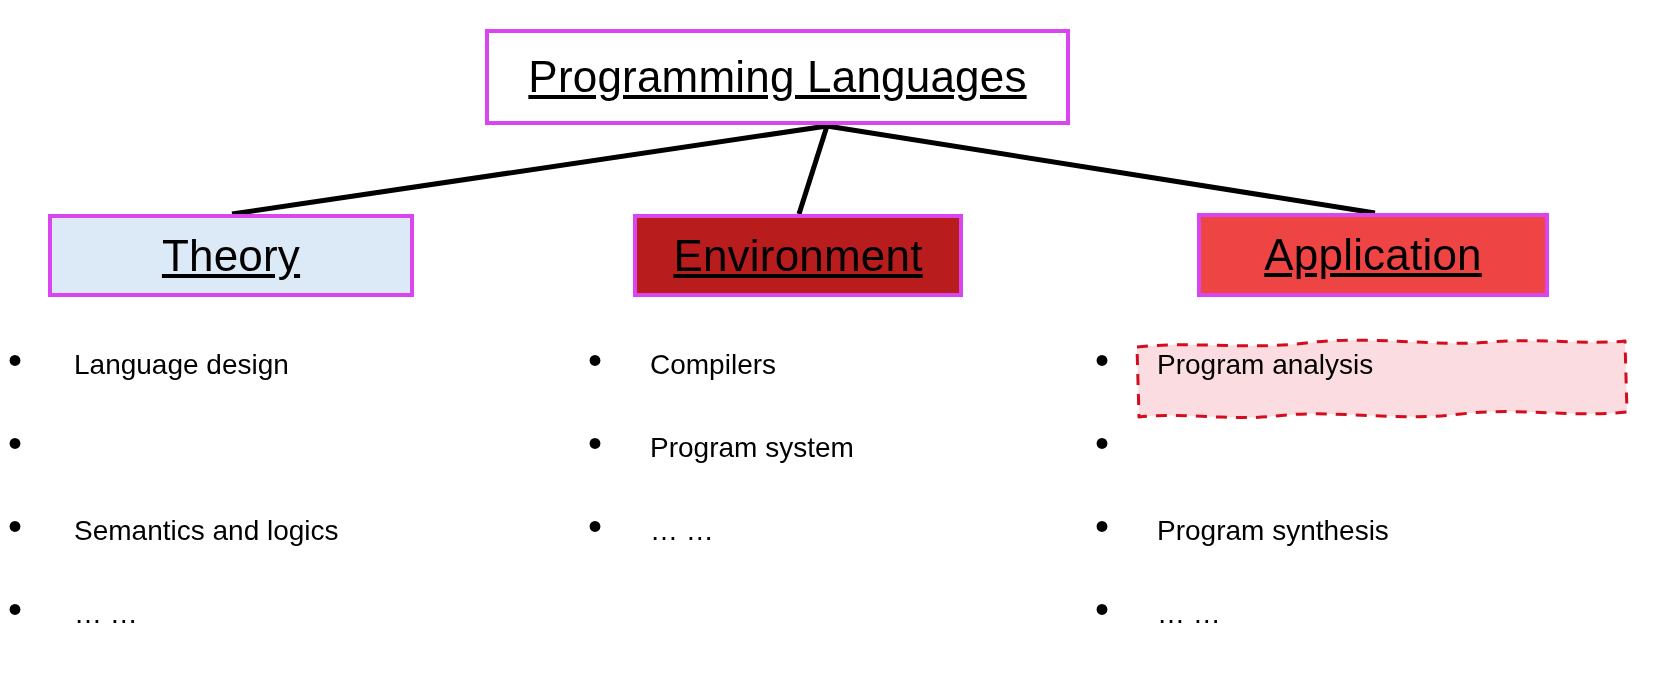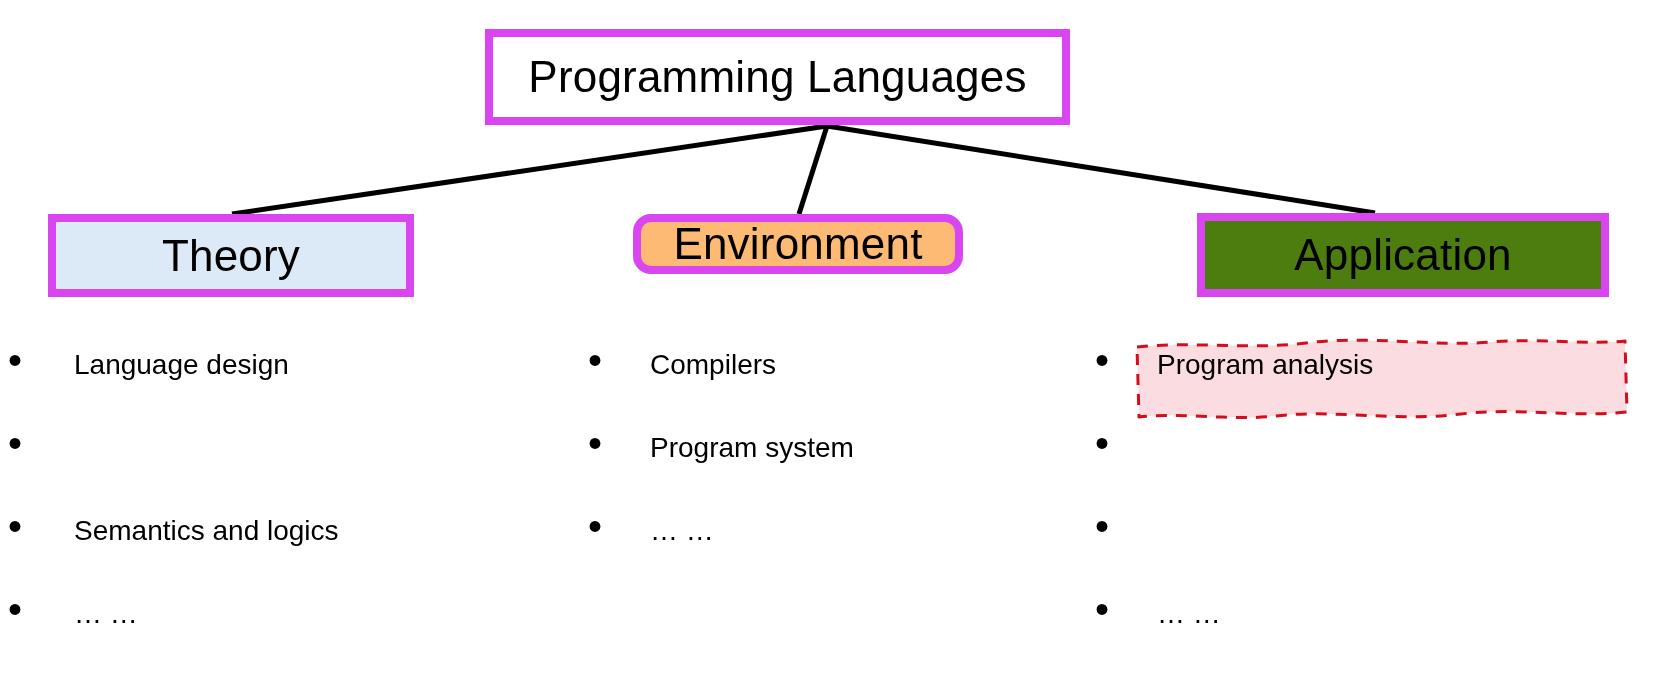--- a/index.html
+++ b/index.html
@@ -26,25 +26,26 @@
     top: 0;
     width: 1672px;
     height: 690px;
     pointer-events: none;
   }
 
   
   .node {
     position: absolute;
     box-sizing: border-box;
-    border: 8px solid #d946ef;
+    border: 4px solid #d946ef;
     display: flex;
     align-items: center;
     justify-content: center;
     background: #ffffff;
+    text-decoration: underline;
   }
   .node-label {
     font-size: 44px;
     line-height: 1;
     letter-spacing: 0.2px;
     white-space: nowrap;
     color: #000000;
   }
 
   #node-root {
@@ -58,30 +59,29 @@
     left: 48px;
     top: 214px;
     width: 366px;
     height: 83px;
     background: #dce9f6;
   }
   #node-environment {
     left: 633px;
     top: 214px;
     width: 330px;
-    height: 60px;
-    background: #fdba74;
-    border-radius: 18px;
+    height: 83px;
+    background: #b91c1c;
   }
   #node-application {
     left: 1197px;
     top: 213px;
-    width: 412px;
+    width: 352px;
     height: 84px;
-    background: #4d7c0f;
+    background: #ef4444;
   }
 
   
   .column {
     position: absolute;
     top: 340px;
   }
   #col-theory       { left: 0px;    width: 560px; }
   #col-environment  { left: 570px;  width: 480px; }
   #col-application  { left: 1075px; width: 597px; }
@@ -197,20 +197,21 @@
                  L496,78 C440,84 390,73 330,80 C265,88 205,75 145,82 C100,87 50,78 8,83 Z" fill="#fbdde1" stroke="#d40d1e" stroke-width="3" stroke-dasharray="11,9" stroke-linejoin="round"></path>
       </svg>
       <span class="bullet-dot">•</span>
       <span class="bullet-text">Program analysis</span>
     </div>
     <div class="bullet-row">
       <span class="bullet-dot">•</span>
     </div>
     <div class="bullet-row">
       <span class="bullet-dot">•</span>
+      <span class="bullet-text">Program synthesis</span>
     </div>
     <div class="bullet-row">
       <span class="bullet-dot">•</span>
       <span class="bullet-text">… …</span>
     </div>
   </div>
 
 </div>
 
 </body></html>

